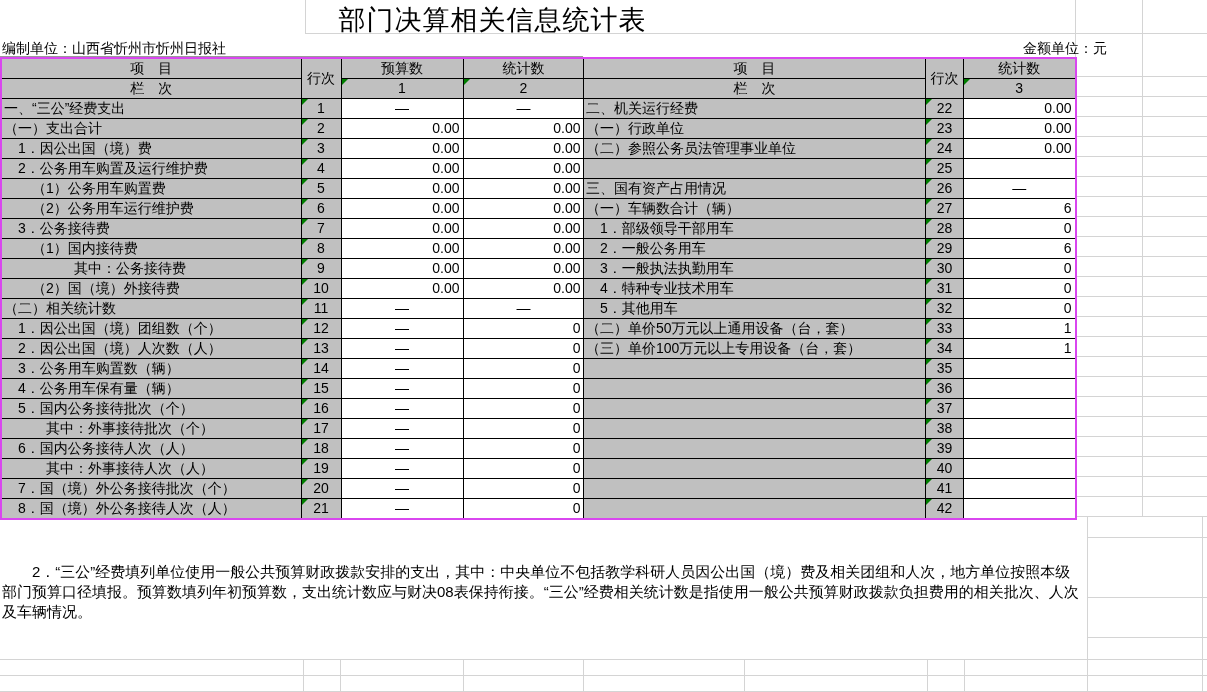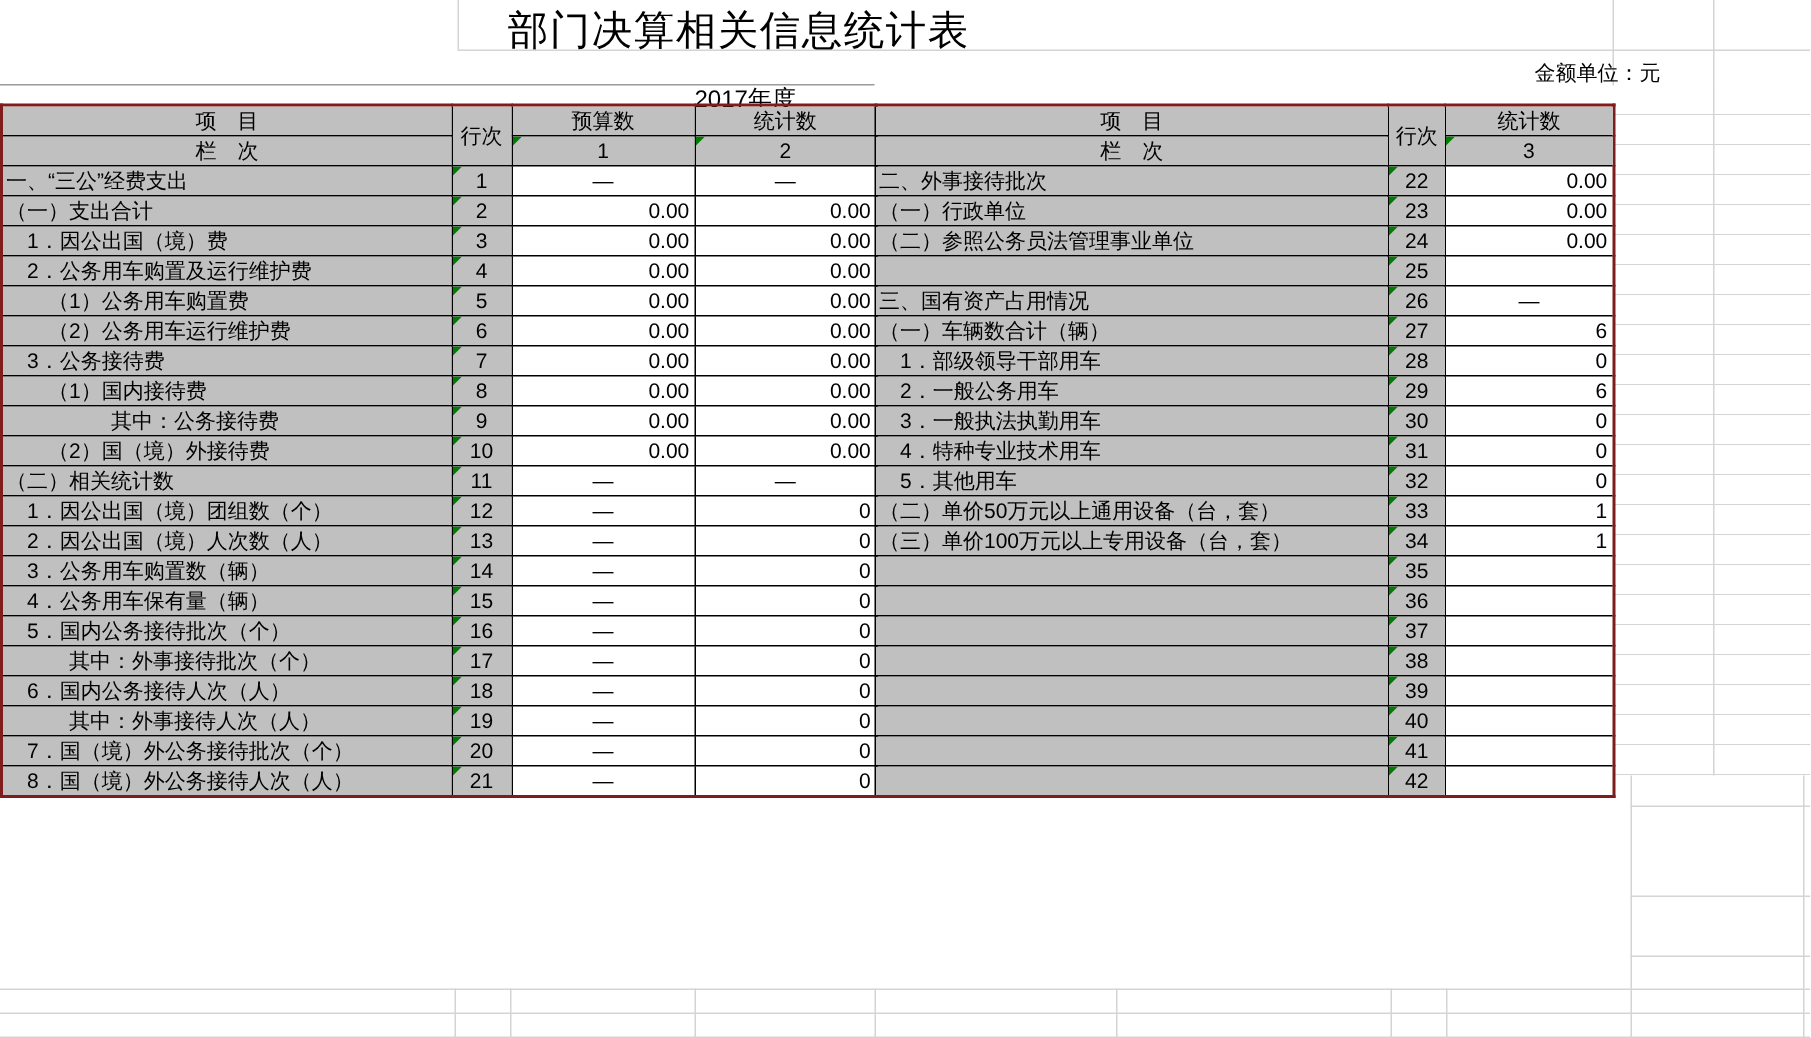--- a/index.html
+++ b/index.html
@@ -8,21 +8,21 @@
   .grid{position:absolute;background:#d4d4d4;}
   .gridv{width:1px;}
   .gridh{height:1px;}
   #title{position:absolute;left:0;top:2px;width:985px;text-align:center;
          font-size:27px;letter-spacing:1px;white-space:pre;}
   #info-unit{position:absolute;left:2px;top:40px;font-size:14px;white-space:pre;}
   #info-year{position:absolute;left:463px;top:56px;width:120px;text-align:left;font-size:16px;}
   #info-amount{position:absolute;left:924px;top:40px;width:183px;text-align:right;font-size:14px;}
   #underline{position:absolute;left:0;top:56px;width:583px;height:1px;background:#9a9a9a;}
   table{position:absolute;top:57px;border-collapse:collapse;table-layout:fixed;
-        border:2px solid #7f1d1d;margin-top:12px;}
+        border:2px solid #d946ef;}
   #tableL{left:0;width:583px;border-right-width:1px;}
   #tableR{left:583px;width:492px;border-left-width:1px;}
   td{border:1px solid #000;font-size:14px;padding:0;overflow:hidden;white-space:pre;
      position:relative;vertical-align:middle;line-height:19px;}
   thead tr{height:19px;}
   tbody tr{height:20px;}
   .gray{background:#c0c0c0;}
   .lbl{text-align:left;padding-left:2px;}
   .c{text-align:center;}
   .r{text-align:right;padding-right:3px;}
@@ -58,20 +58,21 @@
   <div class="grid gridv" style="left:340px;top:659px;height:33px;"></div>
   <div class="grid gridv" style="left:463px;top:659px;height:33px;"></div>
   <div class="grid gridv" style="left:583px;top:659px;height:33px;"></div>
   <div class="grid gridv" style="left:744px;top:659px;height:33px;"></div>
   <div class="grid gridv" style="left:927px;top:659px;height:33px;"></div>
   <div class="grid gridv" style="left:964px;top:659px;height:33px;"></div>
   <div class="grid gridv" style="left:1087px;top:659px;height:33px;"></div>
   <div class="grid gridv" style="left:1202px;top:659px;height:33px;"></div>
 
   <div id="title">部门决算相关信息统计表</div>
+  <div id="info-unit">编制单位：山西省忻州市忻州日报社</div>
   <div id="info-year">2017年度</div>
   <div id="info-amount">金额单位：元</div>
   <div id="underline"></div>
 
   <table id="tableL">
     <colgroup>
         <col style="width:300px">
         <col style="width:40px">
         <col style="width:122px">
         <col style="width:121px">
@@ -231,21 +232,21 @@
         <td class="gray c" rowspan="2"><span>行次</span></td>
         <td class="gray c">统计数</td>
       </tr>
       <tr>
         <td class="gray c">栏　次</td>
         <td class="gray c"><span class="flag"></span><span>3</span></td>
       </tr>
     </thead>
     <tbody id="tbodyR">
         <tr>
-          <td class="lbl gray">二、外事接待批次</td>
+          <td class="lbl gray">二、机关运行经费</td>
           <td class="c gray"><span class="flag"></span><span>22</span></td>
           <td class="r">0.00</td>
         </tr>
         <tr>
           <td class="lbl gray">（一）行政单位</td>
           <td class="c gray"><span class="flag"></span><span>23</span></td>
           <td class="r">0.00</td>
         </tr>
         <tr>
           <td class="lbl gray">（二）参照公务员法管理事业单位</td>
@@ -339,17 +340,18 @@
         </tr>
         <tr>
           <td class="lbl gray"></td>
           <td class="c gray"><span class="flag"></span><span>42</span></td>
           <td class="r"></td>
         </tr>
       </tbody>
   </table>
 
   <div id="notes">
+    <div class="note" id="note-2">　　2．“三公”经费填列单位使用一般公共预算财政拨款安排的支出，其中：中央单位不包括教学科研人员因公出国（境）费及相关团组和人次，地方单位按照本级部门预算口径填报。预算数填列年初预算数，支出统计数应与财决08表保持衔接。“三公”经费相关统计数是指使用一般公共预算财政拨款负担费用的相关批次、人次及车辆情况。</div>
     
     
   </div>
 
 </div>
 
 </body></html>

